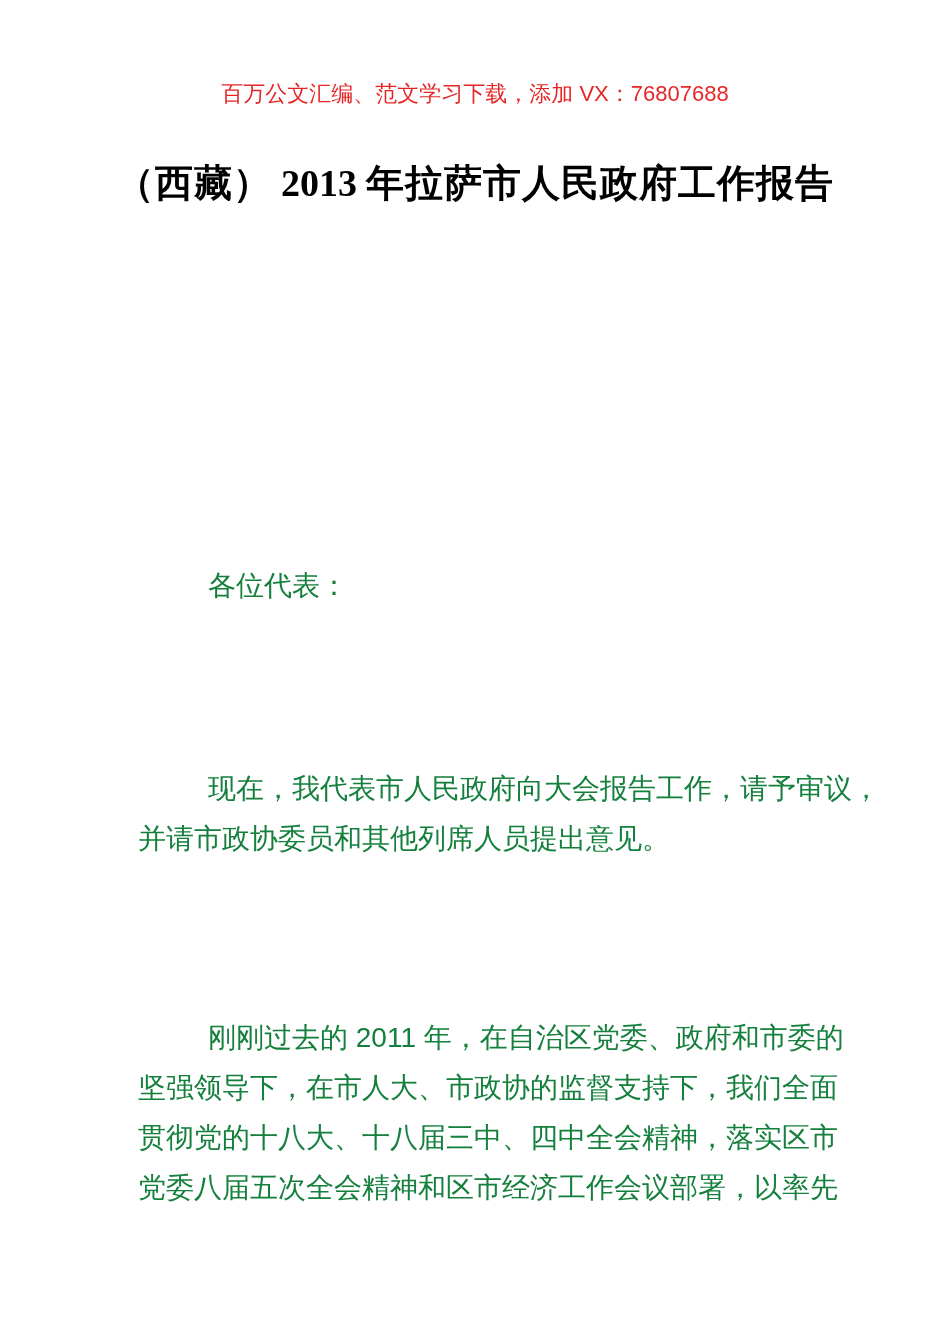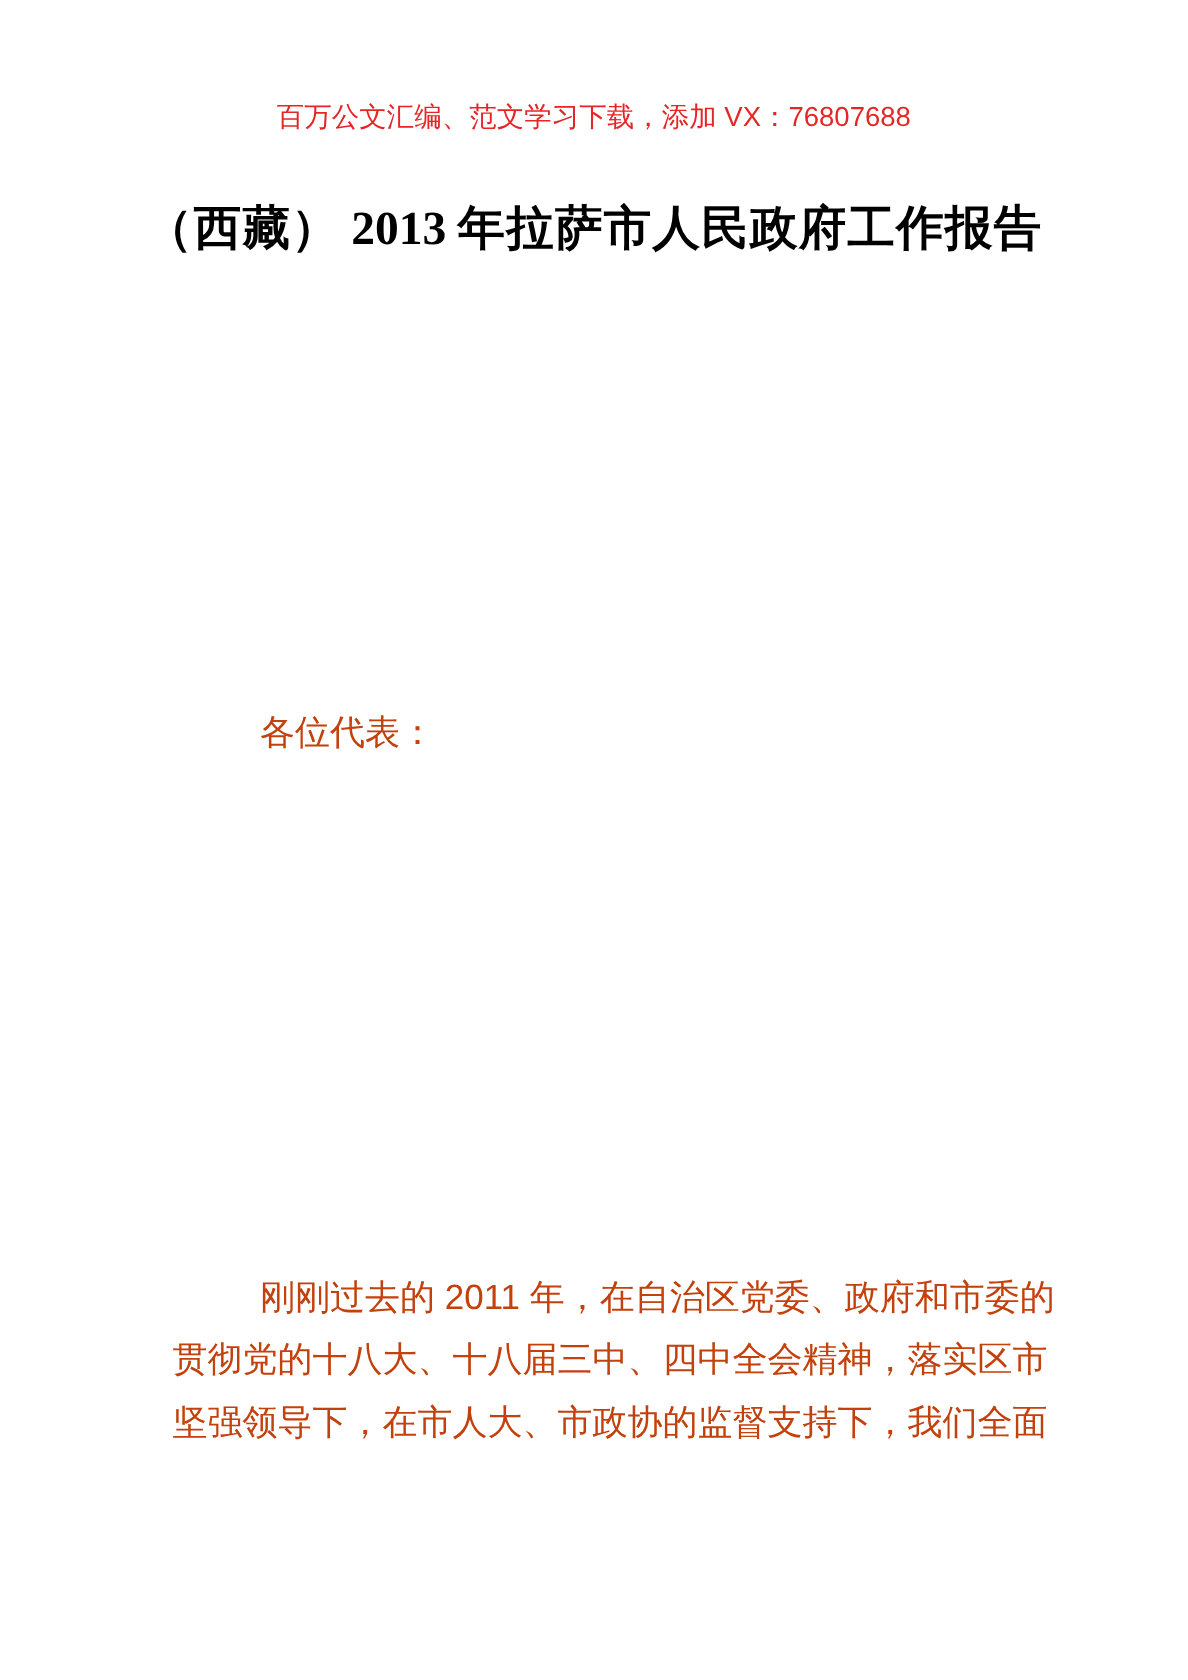--- a/index.html
+++ b/index.html
@@ -49,41 +49,46 @@
     left: 138px;
     right: 130px;
   }
   .salutation-block { top: 545px; }
   .para-a { top: 748px; }
   .para-b { top: 997px; }
   .body-line {
     font-size: 28px;
     line-height: 50px;
     white-space: nowrap;
-    color: #c2410c;
+    color: #15803d;
   }
   .first-line {
     text-indent: 70px;
   }
 </style>
 </head>
 <body>
 
 <div class="page">
 
   <div class="promo">百万公文汇编、范文学习下载，添加 VX：76807688</div>
 
   <div class="doc-title">
     <span>（西藏）</span><span class="year">2013</span><span>年拉萨市人民政府工作报告</span>
   </div>
 
   <div class="body-block salutation-block">
     <div class="body-line first-line">各位代表：</div>
   </div>
 
+  <div class="body-block para-a">
+    <div class="body-line first-line">现在，我代表市人民政府向大会报告工作，请予审议，</div>
+    <div class="body-line">并请市政协委员和其他列席人员提出意见。</div>
+  </div>
 
   <div class="body-block para-b">
     <div class="body-line first-line">刚刚过去的 2011 年，在自治区党委、政府和市委的</div>
+    <div class="body-line">坚强领导下，在市人大、市政协的监督支持下，我们全面</div>
     <div class="body-line">贯彻党的十八大、十八届三中、四中全会精神，落实区市</div>
-    <div class="body-line">坚强领导下，在市人大、市政协的监督支持下，我们全面</div>
+    <div class="body-line">党委八届五次全会精神和区市经济工作会议部署，以率先</div>
   </div>
 
 </div>
 
 </body></html>

